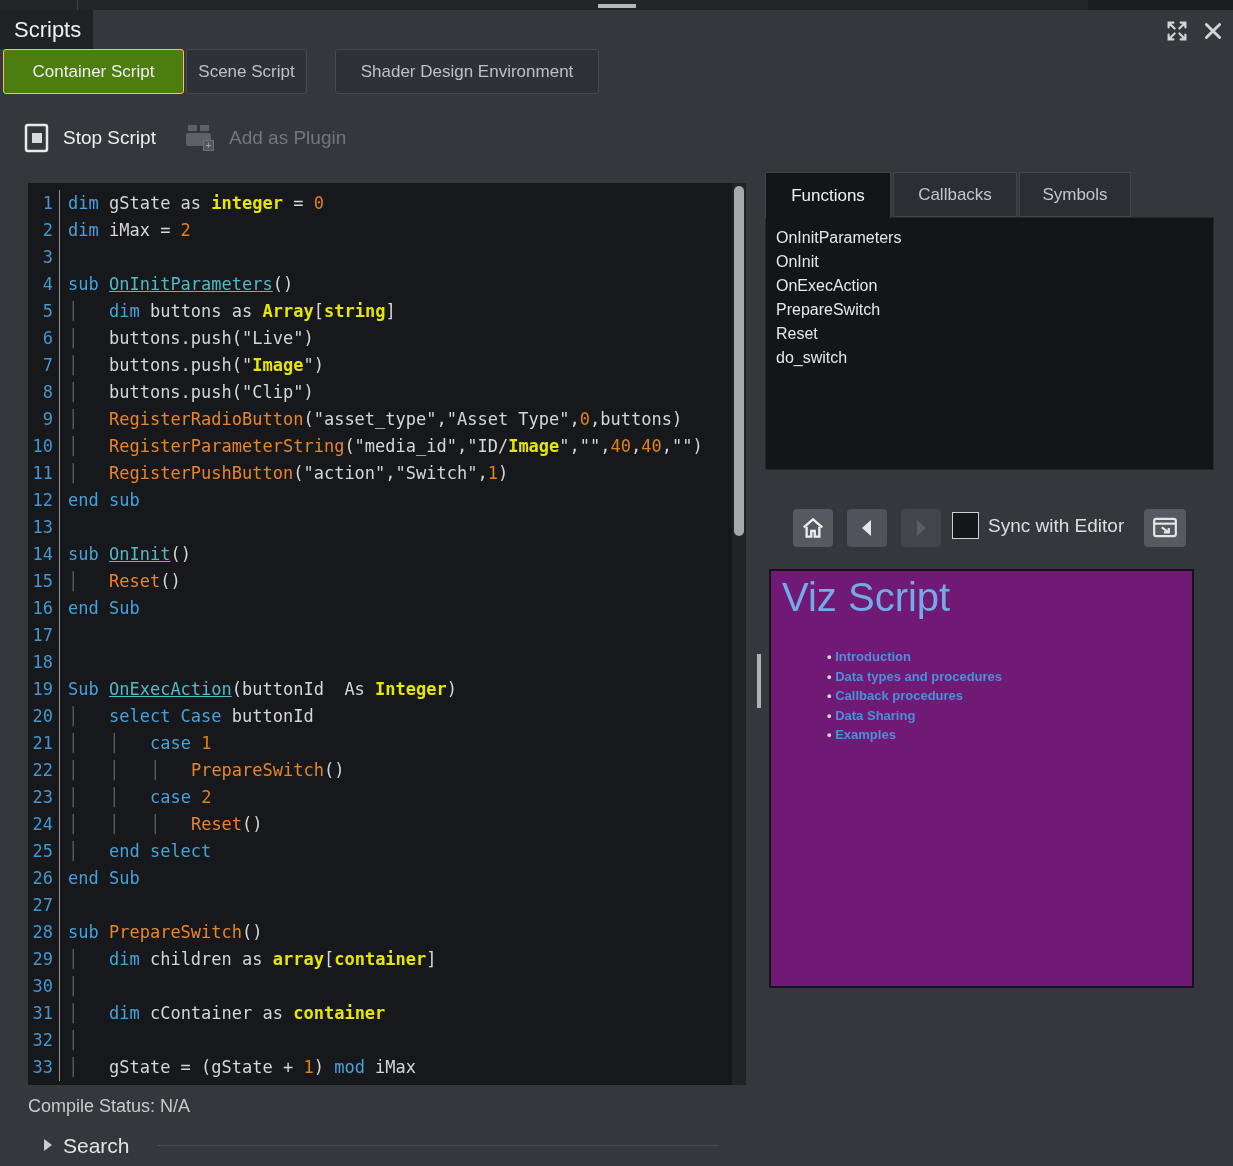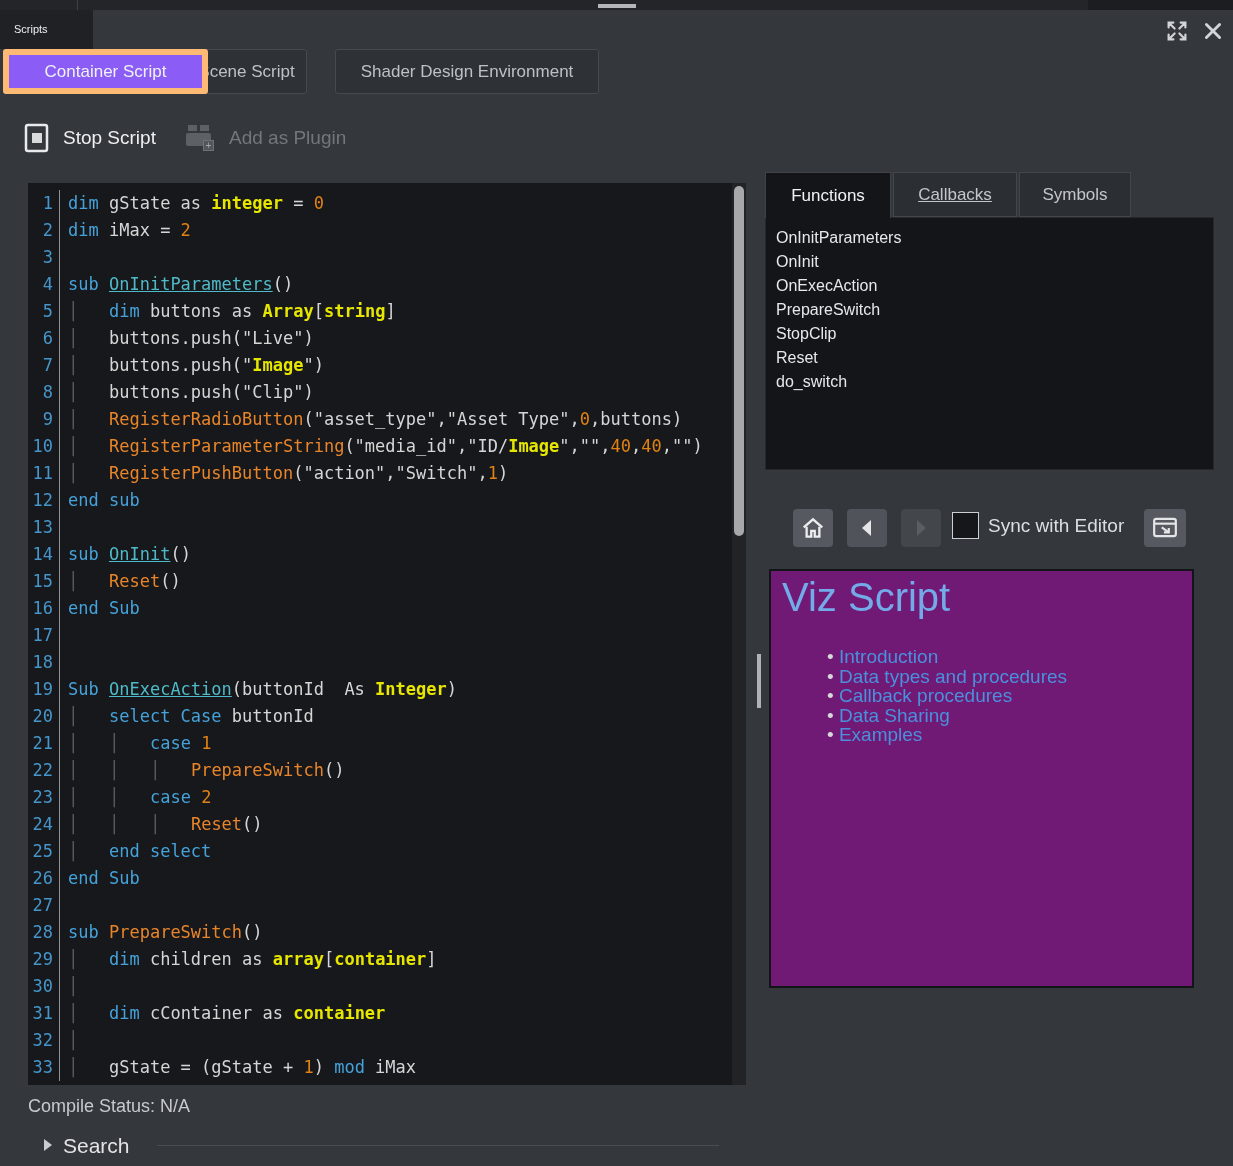--- a/index.html
+++ b/index.html
@@ -13,28 +13,28 @@
   .abs { position:absolute; }
 
   
   .top-strip { left:0; top:0; width:1233px; height:10px; background:#232529; }
   .top-strip-right { left:1088px; top:0; width:145px; height:10px; background:#1b1d20; }
   .top-strip-div { left:77px; top:0; width:1px; height:10px; background:#3d4045; }
   .drag-handle { left:598px; top:4px; width:38px; height:4px; background:#b4b6b9; }
 
   
   .scripts-tab { left:0; top:10px; width:93px; height:39px; background:#1f2125;
-    color:#eef0f2; font-size:11px; line-height:39px; padding-left:14px; }
+    color:#eef0f2; font-size:22px; line-height:39px; padding-left:14px; }
   .win-btn { top:17px; width:28px; height:28px; display:flex; align-items:center; justify-content:center; cursor:pointer; }
   .expand-btn { left:1163px; } .close-btn { left:1199px; }
 
   
   .tab { top:49px; height:45px; border-radius:3px; font-size:17px;
     display:flex; align-items:center; justify-content:center; }
-  .tab.active { left:3px; width:205px; background:#8b5cf6; border:6px solid #fdba74; color:#f0f2f3; z-index:2; }
+  .tab.active { left:3px; width:181px; background:#4d7c0f; border:1px solid #fdba74; color:#f0f2f3; z-index:2; }
   .tab.t2 { left:186px; width:121px; }
   .tab.t3 { left:335px; width:264px; }
   .tab.inactive { background:#2e3136; border:1px solid #46494e; color:#bdc1c5; }
 
   
   .tool-btn { top:119px; height:38px; display:flex; align-items:center; gap:12px; font-size:19px; cursor:pointer; }
   .stop-btn { left:24px; color:#eef0f1;text-align:center; }
   .plugin-btn { left:186px; color:#73777c; }
 
   
@@ -58,21 +58,21 @@
   .compile-status { left:28px; top:1096px; font-size:18px; color:#c7cacd; }
   .search-tri { left:44px; top:1139px; width:0; height:0;
     border-left:8px solid #c9ccd0; border-top:6px solid transparent; border-bottom:6px solid transparent; }
   .search-label { left:63px; top:1134px; font-size:21px; color:#e2e4e6; }
   .search-divider { left:157px; top:1145px; width:562px; height:1px; background:#4a4d51; }
 
   
   .rtab { top:172px; height:45px; font-size:17px; display:flex; align-items:center; justify-content:center; }
   .rtab.active { left:765px; width:126px; height:46px; background:#131518;
     border:1px solid #3f4247; border-bottom:none; color:#f0f2f3; z-index:2; }
-  .rtab.r2 { left:893px; width:124px;text-decoration:underline; }
+  .rtab.r2 { left:893px; width:124px; }
   .rtab.r3 { left:1019px; width:112px; }
   .rtab.inactive { background:#2b2e33; border:1px solid #43464b; color:#c3c6ca; }
   .fn-list { left:765px; top:217px; width:449px; height:253px; background:#131518;
     border:1px solid #26282c; padding:8px 0 0 10px; }
   .fn-item { font-size:16px; line-height:24px; color:#e6e8ea; cursor:pointer; }
 
   
   .nav-btn { top:509px; width:40px; height:38px; border-radius:4px;
     display:flex; align-items:center; justify-content:center; cursor:pointer; }
   .home-btn { left:793px; background:#56595f; }
@@ -83,21 +83,21 @@
   .window-btn { left:1144px; top:509px; width:42px; height:38px; border-radius:4px; background:#56595f;
     display:flex; align-items:center; justify-content:center; cursor:pointer; }
 
   
   .splitter { left:757px; top:654px; width:4px; height:54px; background:#b0b3b6; cursor:col-resize; }
 
   
   .doc-panel { left:769px; top:569px; width:425px; height:419px; background:#701a75; border:2px solid #121417; }
   .doc-title { position:absolute; left:11px; top:4px; font-size:40px; line-height:44px; color:#73aae8; }
   .doc-links { position:absolute; left:56px; top:76px; }
-  .doc-link-row { font-size:19px; line-height:19.5px; font-weight:normal; }
+  .doc-link-row { font-size:13px; line-height:19.5px; font-weight:bold; }
   .doc-bullet { color:#d6d8da; }
   .doc-link { color:#4a90dc; cursor:pointer; }
 
   
   .plug-icon { position:relative; width:31px; height:28px; }
   .plug-icon .tabA { position:absolute; left:2px; top:1px; width:9px; height:6px; background:#5d6166; }
   .plug-icon .tabB { position:absolute; left:14px; top:1px; width:9px; height:6px; background:#5d6166; }
   .plug-icon .bodyR { position:absolute; left:0; top:9px; width:25px; height:13px; background:#5d6166; border-radius:2px; }
   .plug-icon .plus { position:absolute; left:17px; top:16px; width:11px; height:11px; background:#53565b;
     border:1px solid #6e7277; font-size:10px; line-height:9px; text-align:center; color:#a5a8ac; }
@@ -163,21 +163,20 @@
 <div class="abs search-divider"></div>
 
 <div class="abs rtab active">Functions</div>
 <div class="abs rtab r2 inactive">Callbacks</div>
 <div class="abs rtab r3 inactive">Symbols</div>
 <div class="abs fn-list">
     <div class="fn-item">OnInitParameters</div>
     <div class="fn-item">OnInit</div>
     <div class="fn-item">OnExecAction</div>
     <div class="fn-item">PrepareSwitch</div>
-    <div class="fn-item">StopClip</div>
     <div class="fn-item">Reset</div>
     <div class="fn-item">do_switch</div>
   </div>
 
 <div class="abs nav-btn home-btn">
   <svg width="24" height="22" viewBox="0 0 20 19">
     <path d="M2 9 L10 2 L18 9" fill="none" stroke="#eceef0" stroke-width="2"></path>
     <path d="M4.5 8.5 V17 H8.5 V12 H11.5 V17 H15.5 V8.5" fill="none" stroke="#eceef0" stroke-width="2"></path>
   </svg>
 </div>

